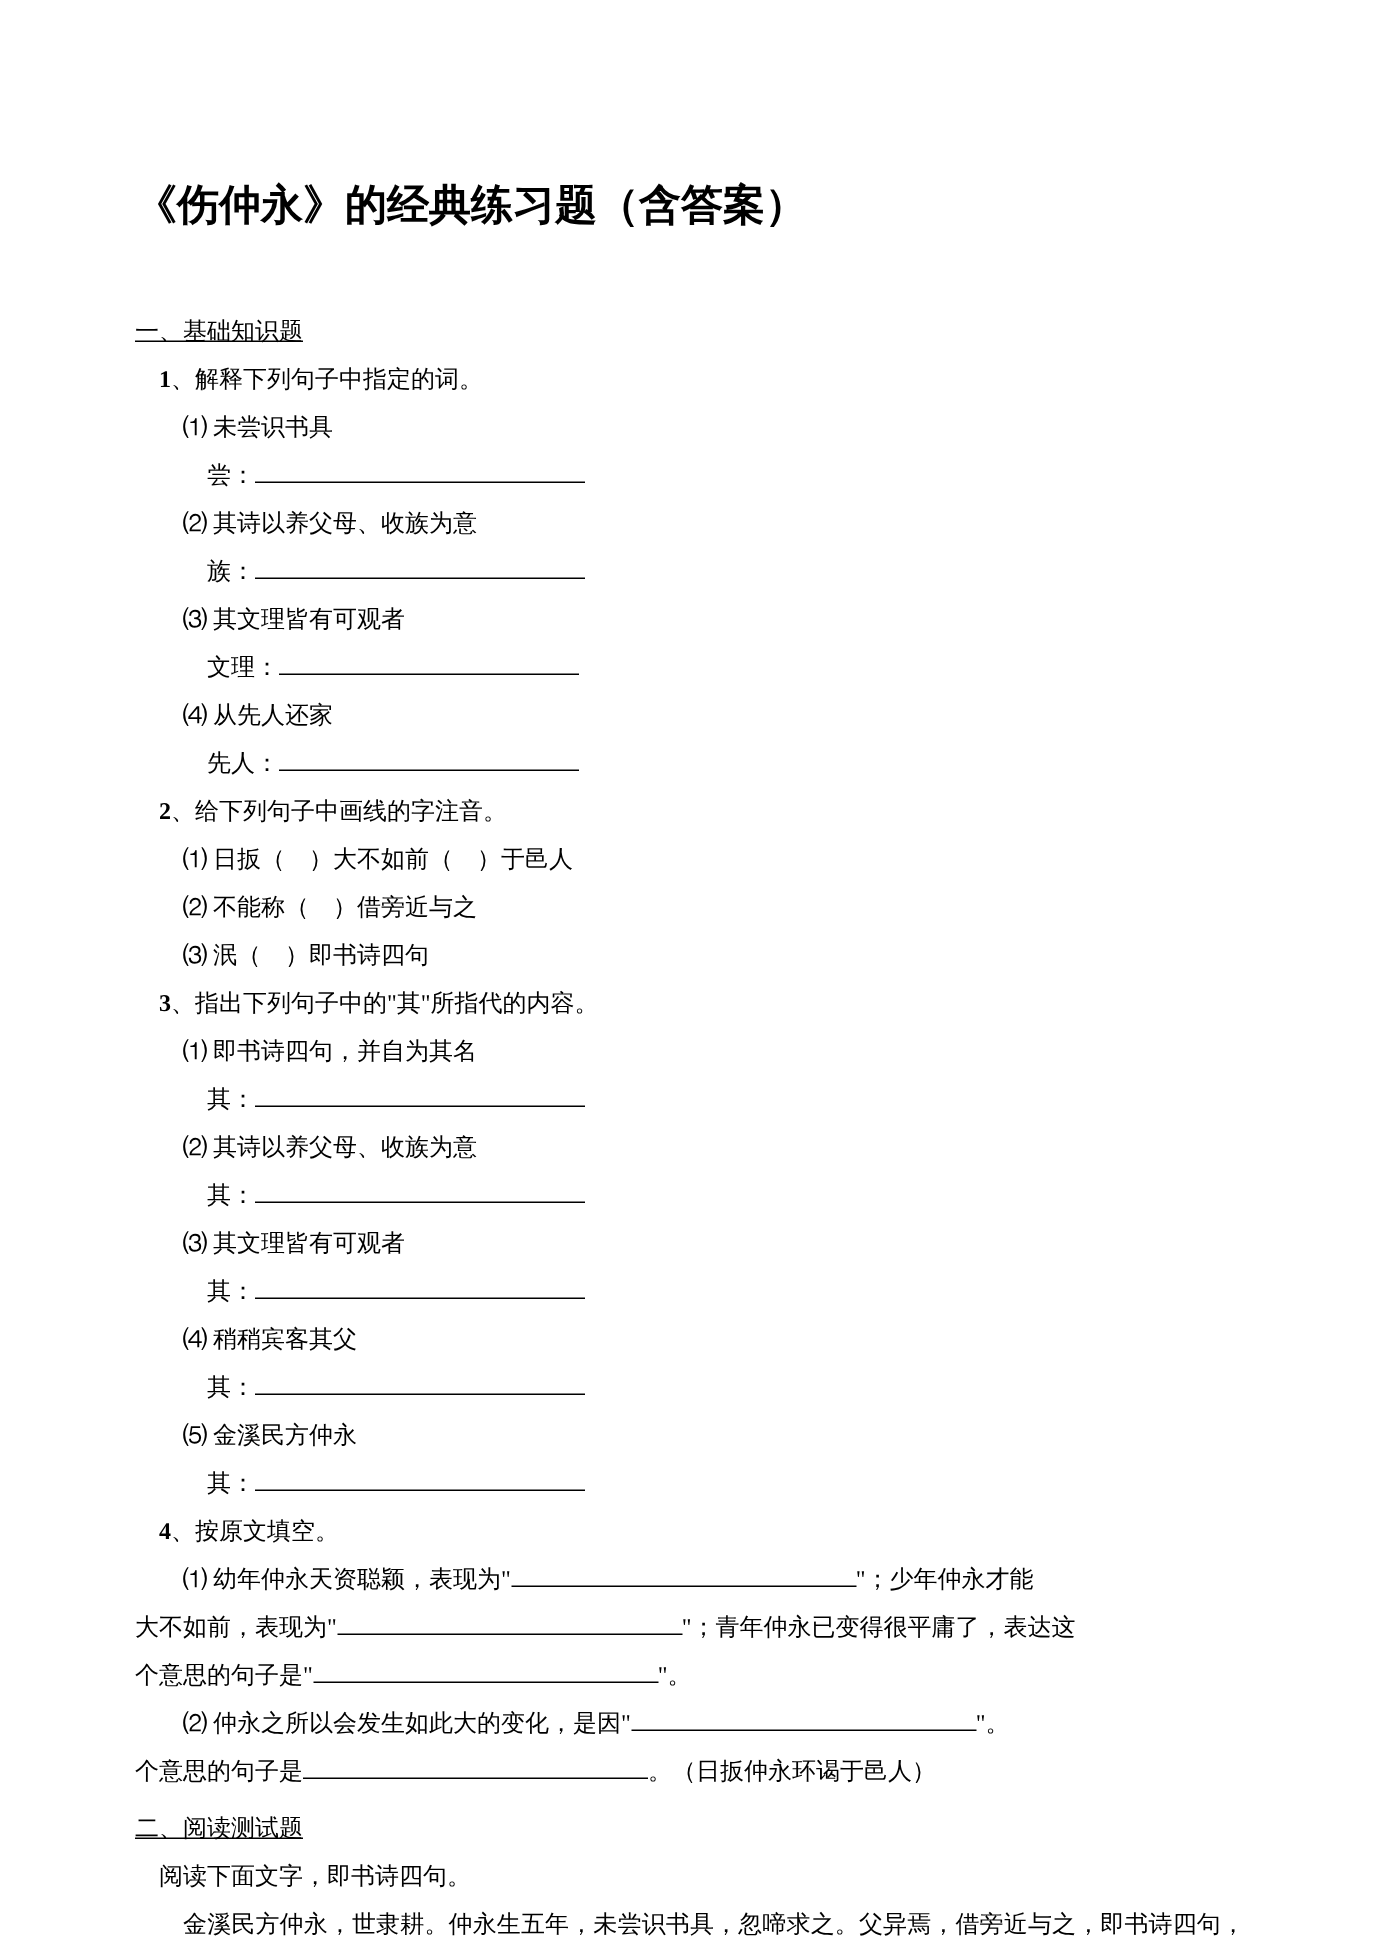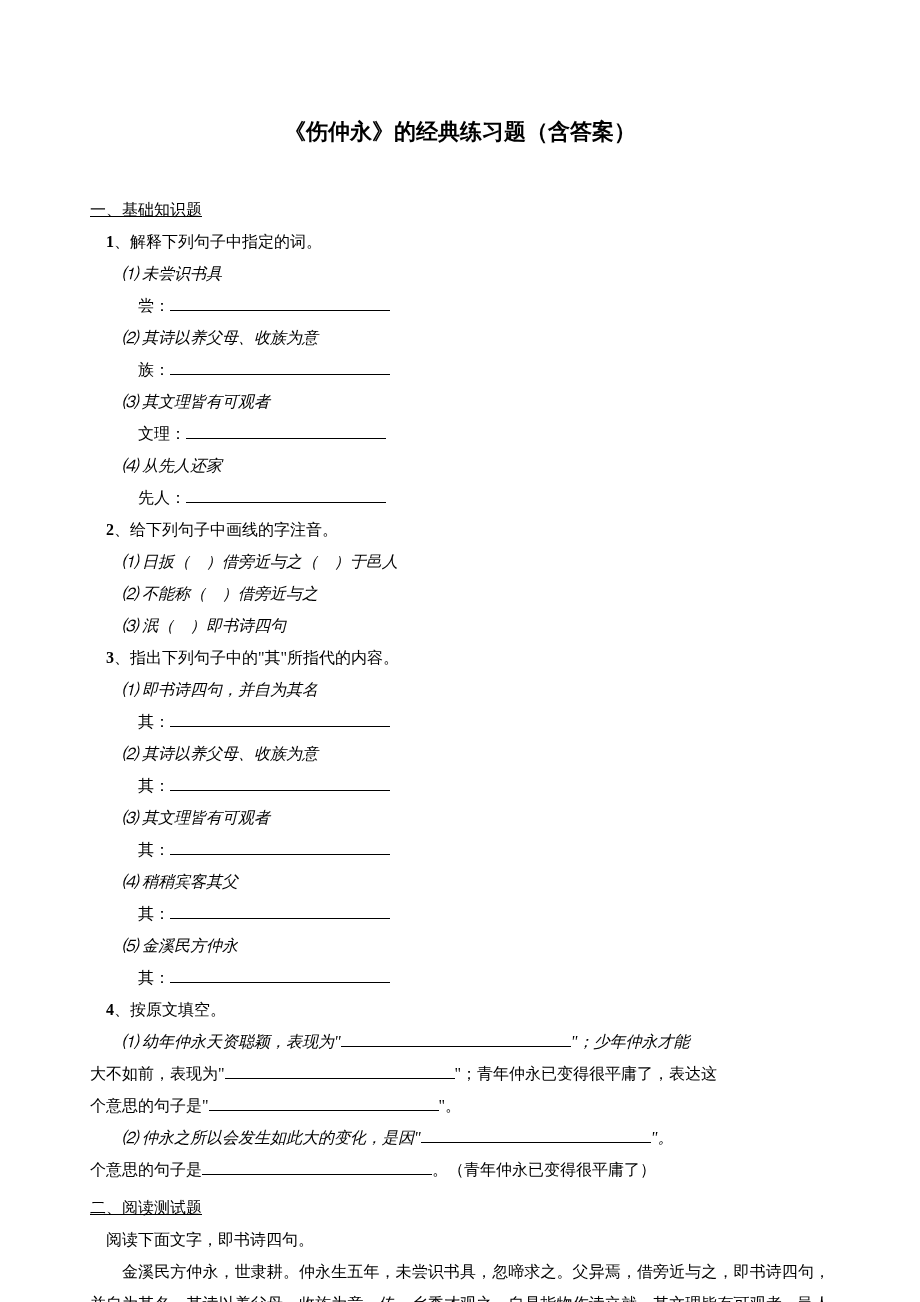--- a/index.html
+++ b/index.html
@@ -6,38 +6,37 @@
     body {
       width: 920px;
       background: #fff;
       font-family: "SimSun", "宋体", serif;
       font-size: 16px;
       color: #000;
       padding: 110px 90px 60px 90px;
       line-height: 2.0;
     }
     .title {
-      text-align: center;
-      font-size: 22px;
+      text-align: left;
+      font-size: 28px;
       font-weight: bold;
       margin-bottom: 40px;
     }
     .section-head {
       margin-top: 6px;
       text-decoration: underline;
     }
     .q-head {
       text-indent: 1em;
       font-family: Liberation Serif, serif;
     }
     .q-num { font-weight: bold; }
     .sub {
       text-indent: 1em;
       padding-left: 1em;
-      font-style: italic;
     }
     .blank-label {
       padding-left: 3em;
     }
     .blank {
       display: inline-block;
       border-bottom: 1px solid #000;
       min-width: 220px;
       height: 1em;
       vertical-align: baseline;
@@ -79,21 +78,21 @@
 </div>
 
 <div class="sub">⑷ 从先人还家</div>
 <div class="blank-label">
   <span>先人：</span><span class="blank short"></span>
 </div>
 
 <div class="q-head">
   <span class="q-num">2</span><span>、给下列句子中画线的字注音。</span>
 </div>
-<div class="sub">⑴ 日扳（　）借旁近与之（　）于邑人</div>
+<div class="sub">⑴ 日扳（　）大不如前（　）于邑人</div>
 <div class="sub">⑵ 不能称（　）借旁近与之</div>
 <div class="sub">⑶ 泯（　）即书诗四句</div>
 
 <div class="q-head">
   <span class="q-num">3</span><span>、指出下列句子中的"其"所指代的内容。</span>
 </div>
 
 <div class="sub">⑴ 即书诗四句，并自为其名</div>
 <div class="blank-label">
   <span>其：</span><span class="blank"></span>
@@ -130,20 +129,20 @@
   <span>大不如前，表现为"</span><span class="blank med"></span><span>"；青年仲永已变得很平庸了，表达这</span>
 </div>
 <div>
   <span>个意思的句子是"</span><span class="blank med"></span><span>"。</span>
 </div>
 
 <div class="sub">
   <span>⑵ 仲永之所以会发生如此大的变化，是因"</span><span class="blank med"></span><span>"。</span>
 </div>
 <div>
-  <span>个意思的句子是</span><span class="blank long"></span><span>。（青年仲永已变得很平庸了）</span>
+  <span>个意思的句子是</span><span class="blank long"></span><span>。（日扳仲永环谒于邑人）</span>
 </div>
 
 <div class="section-head">二、阅读测试题</div>
 
 <div class="indent1">阅读下面文字，即书诗四句。</div>
 
 <div class="reading-para">金溪民方仲永，世隶耕。仲永生五年，未尝识书具，忽啼求之。父异焉，借旁近与之，即书诗四句，并自为其名。其诗以养父母、收族为意，传一乡秀才观之。自是指物作诗立就，其文理皆有可观者。邑人奇之，稍稍宾客其父，或以钱币乞之。父利其然也，日扳仲永环谒于邑人，不使学。</div>
 
 </body></html>

